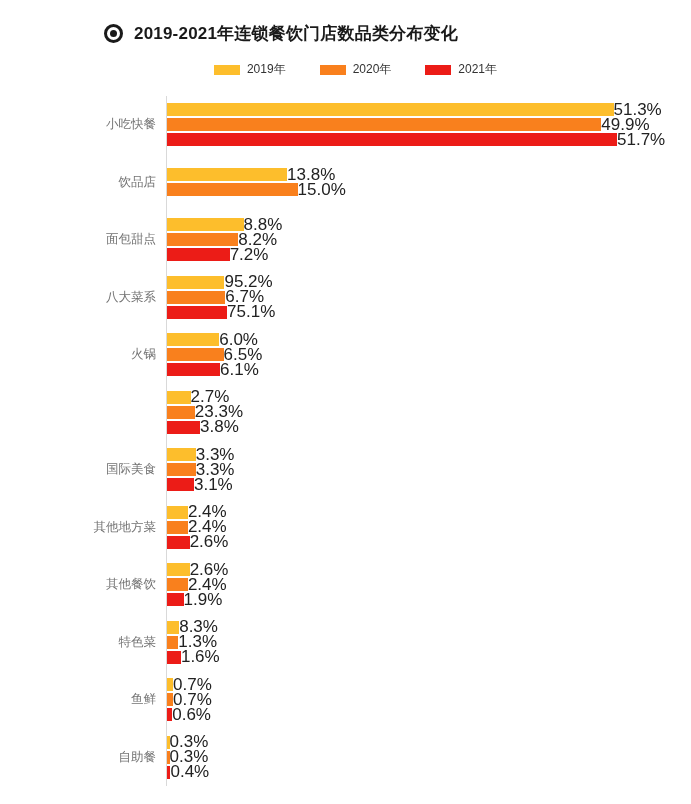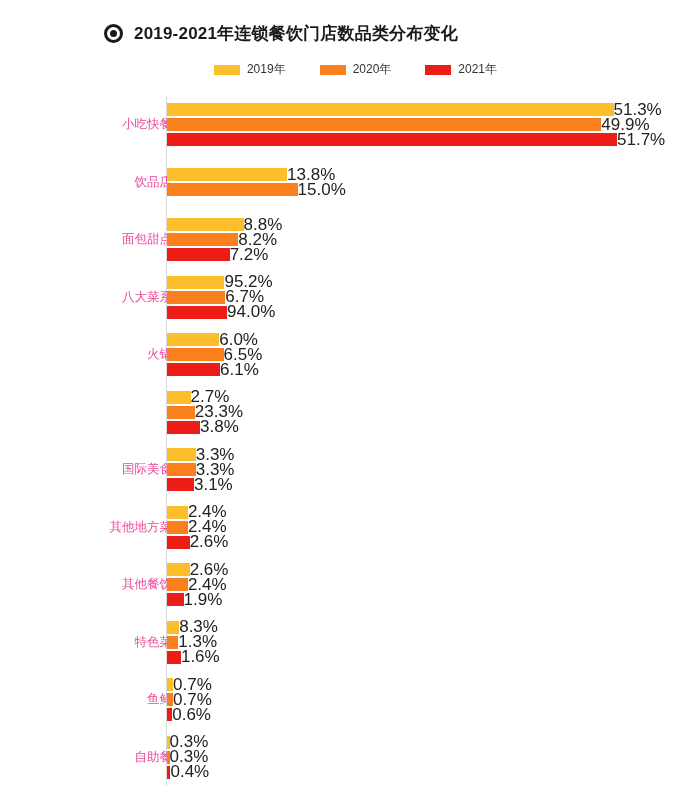--- a/index.html
+++ b/index.html
@@ -90,25 +90,25 @@
     background: #d9d9d9;
   }
   .group {
     position: relative;
     height: 57.5px;
     display: flex;
     align-items: center;
   }
   .cat-label {
     position: absolute;
-    left: 16px;
+    left: 0;
     width: 156px;
     text-align: right;
     font-size: 12.5px;
-    color: #ec4899;
+    color: #737373;
     line-height: 1.2;
   }
   .bars {
     position: absolute;
     left: 167px;
     right: 0;
     top: 0;
     height: 100%;
     display: flex;
     flex-direction: column;
@@ -209,21 +209,21 @@
           <div class="bar-row">
             <div class="bar" style="background: rgb(253, 190, 44); width: 57.4468px;"></div>
             <span class="bar-val">95.2%</span>
           </div>
           <div class="bar-row">
             <div class="bar" style="background: rgb(249, 128, 29); width: 58.3172px;"></div>
             <span class="bar-val">6.7%</span>
           </div>
           <div class="bar-row">
             <div class="bar" style="background: rgb(236, 28, 23); width: 60.058px;"></div>
-            <span class="bar-val">94.0%</span>
+            <span class="bar-val">75.1%</span>
           </div>
         </div>
       </div>
       <div class="group">
         <div class="cat-label">火锅</div>
         <div class="bars">
           <div class="bar-row">
             <div class="bar" style="background: rgb(253, 190, 44); width: 52.2244px;"></div>
             <span class="bar-val">6.0%</span>
           </div>

